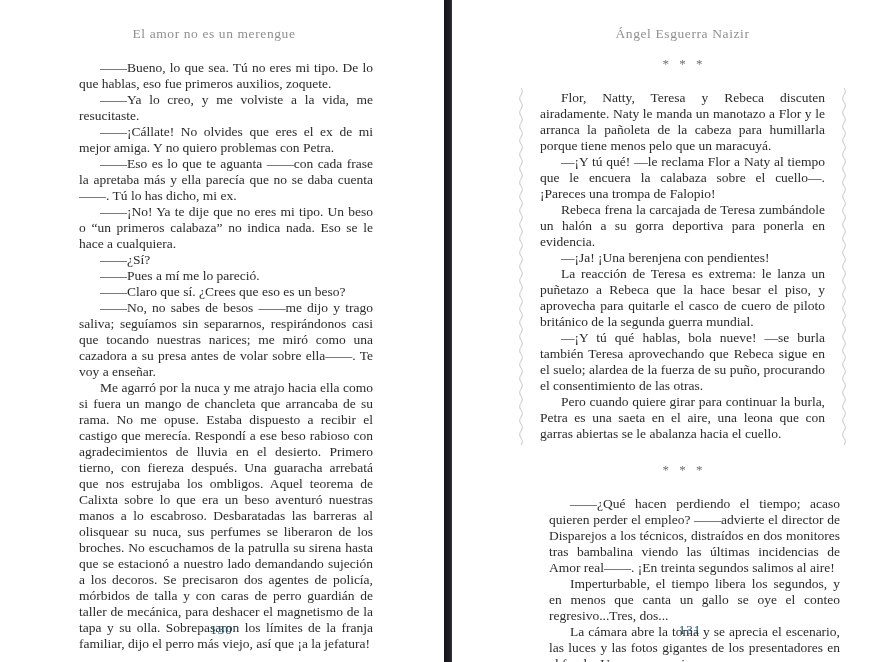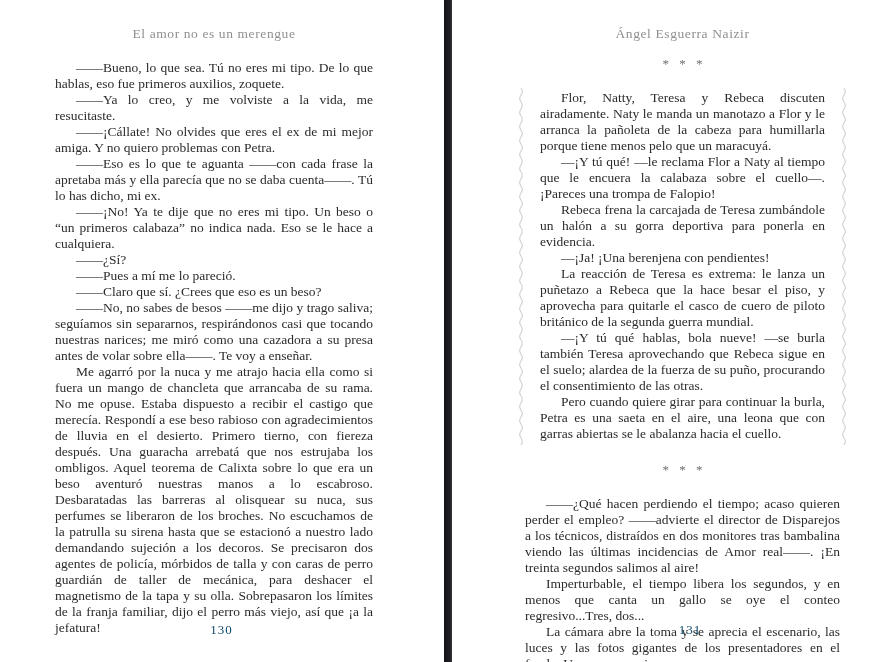--- a/index.html
+++ b/index.html
@@ -27,21 +27,21 @@
   .page-right .column { left: 73px; width: 315px; }
 
   .running-head {
     text-align: center;
     color: #8f8f8f;
     font-size: 13.5px;
     line-height: 16px;
     letter-spacing: 0.6px;
   }
 
-  .page-body { margin-top: 18px; }
+  .page-body { margin-top: 18px; margin-left: 24px; }
   .page-body p, .quote-body p {
     margin: 0;
     text-indent: 21px;
     text-align: justify;
     font-size: 13.5px;
     line-height: 16px;
     hyphens: auto;
     -webkit-hyphens: auto;
   }
   .it { }

